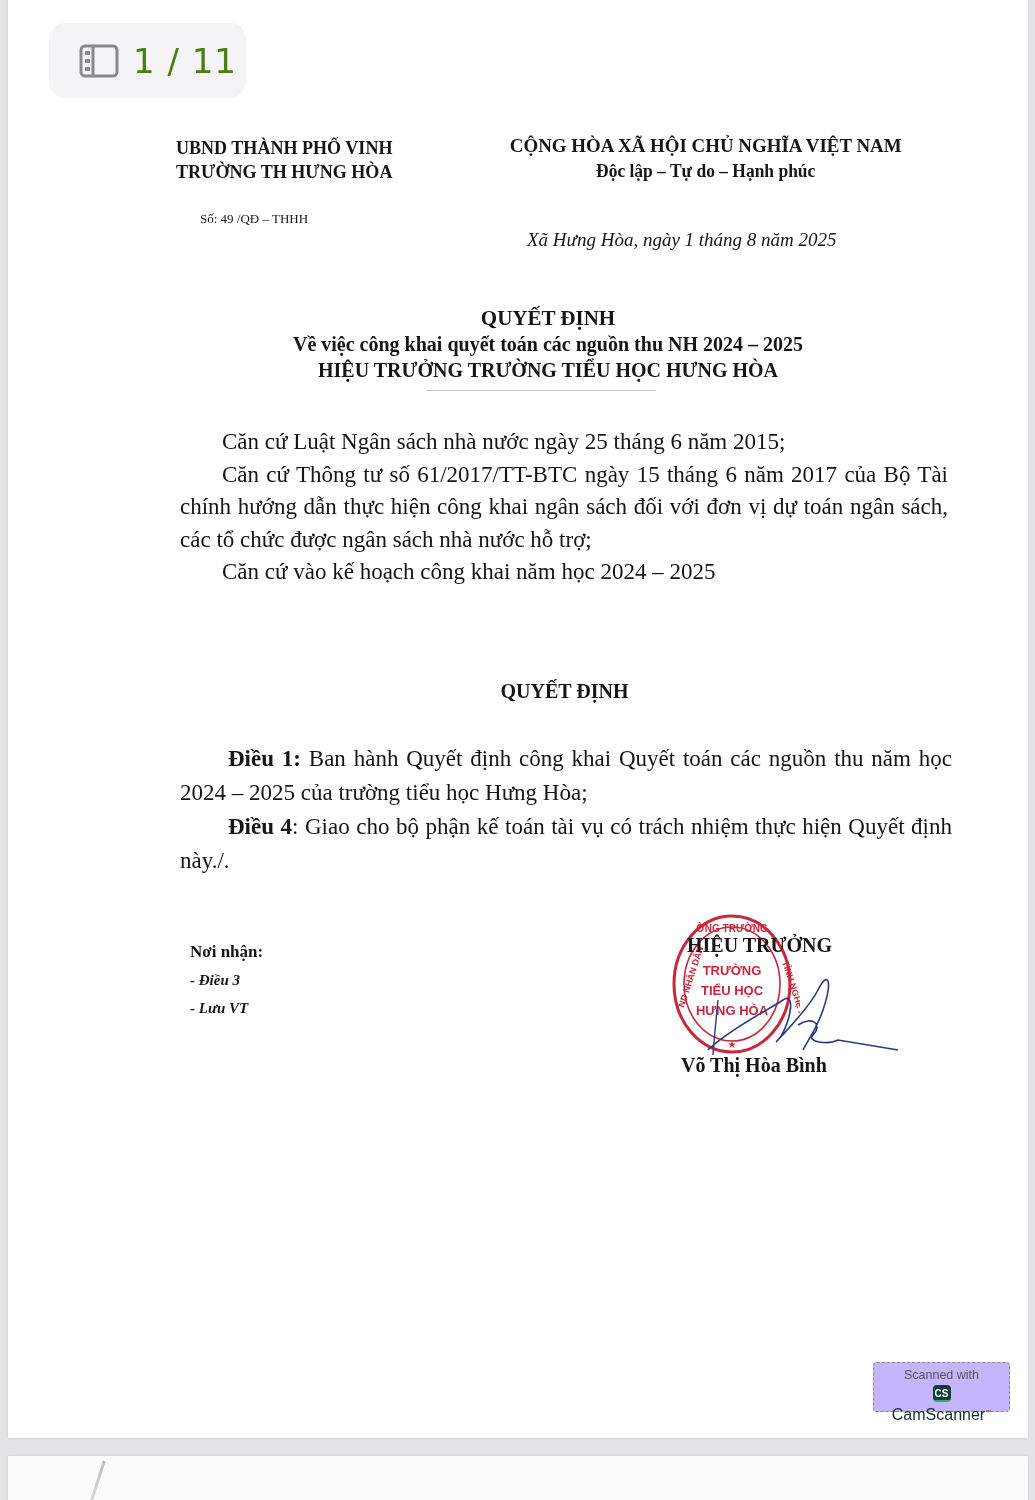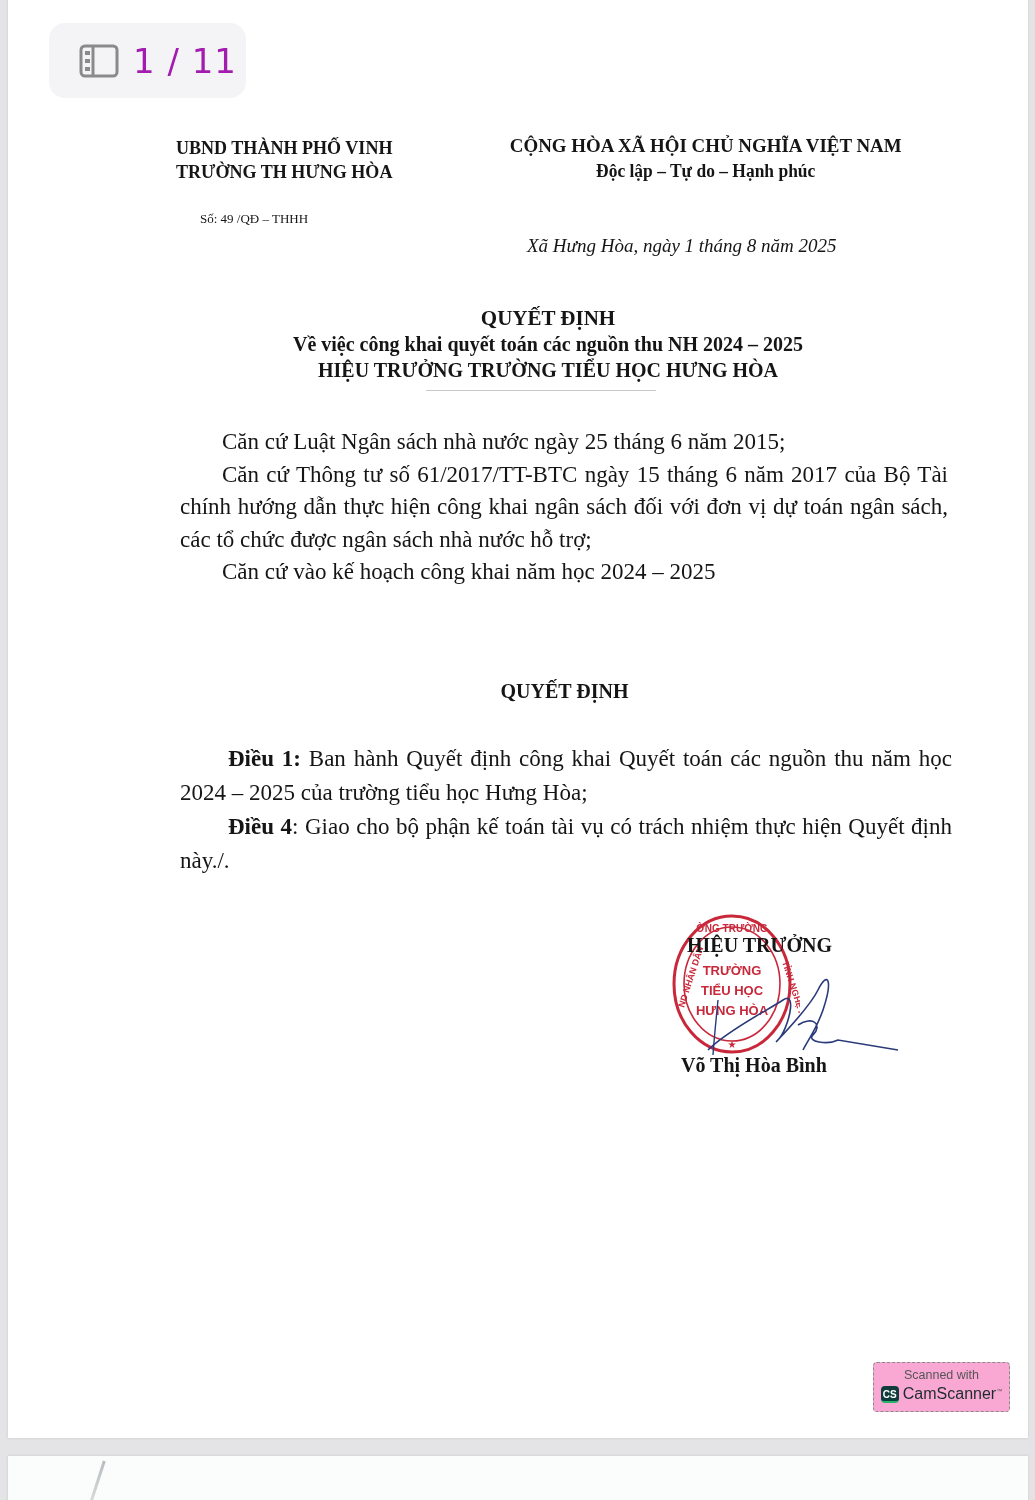--- a/index.html
+++ b/index.html
@@ -49,21 +49,21 @@
       gap: 14px;
       padding-left: 30px;
       box-sizing: border-box;
       z-index: 5;
       cursor: pointer;
     }
     .page-counter svg { display: block; }
     .page-counter .count {
       font-family: "DejaVu Sans", sans-serif;
       font-size: 34px;
-      color: #a21caf;
+      color: #4d7c0f;
       letter-spacing: 1px;
     }
     .doc {
       font-family: "Liberation Serif", serif;
       color: #151515;
       position: absolute;
       left: 0; top: 0; width: 1035px; height: 1440px;
     }
     .abs { position: absolute; white-space: nowrap; }
     .b { font-weight: bold; }
@@ -72,21 +72,21 @@
       font-size: 19px; font-weight: bold; line-height: 24px;
       text-align: center; transform: scaleX(0.95); transform-origin: left;
     }
     .hdr-right {
       left: 494px; top: 142px;
       font-size: 19.5px; font-weight: bold; line-height: 28px;
       text-align: center; width: 420px; transform: scaleX(0.97); transform-origin: left;
     }
     .hdr-right .motto { font-size: 18px; line-height: 22px; }
     .so { left: 192px; top: 221px; font-size: 13px; }
-    .date { left: 519px; top: 245px; font-size: 19px; font-style: italic; }
+    .date { left: 519px; top: 239px; font-size: 19px; font-style: italic; }
     .title-block {
       left: 230px; top: 315px; width: 620px;
       text-align: center; font-weight: bold; font-size: 20px; line-height: 26px;
     }
     .title-block .t1 { font-size: 21px; }
     .title-underline {
       left: 418px; top: 400px; width: 230px; height: 1px; background: #c7c7c7;
     }
     .body {
       left: 172px; top: 436px; width: 768px;
@@ -104,26 +104,26 @@
     .recv .h { font-weight: bold; font-size: 17px; }
     .recv .item { font-style: italic; font-weight: bold; font-size: 15px; line-height: 28px; }
     .sig-title { left: 679px; top: 944px; font-size: 20px; font-weight: bold; }
     .sig-name { left: 673px; top: 1064px; font-size: 20px; font-weight: bold; }
     .stamp { position: absolute; left: 662px; top: 922px; width: 130px; height: 148px; }
     .signature { position: absolute; left: 680px; top: 980px; width: 220px; height: 90px; }
     .cs-badge {
       position: absolute; left: 865px; top: 1372px;
       width: 137px; height: 50px;
       border: 1.5px dashed #8a8a8a; border-radius: 4px;
-      background: #f9a8d4; box-sizing: border-box;
+      background: #c4b5fd; box-sizing: border-box;
       font-family: "Liberation Sans", sans-serif;
       text-align: center;
     }
     .cs-badge .sw { font-size: 12.5px; color: #555; margin-top: 5px; line-height: 14px; }
-    .cs-badge .row { display: flex; align-items: center; justify-content: center; gap: 4px; margin-top: 3px; }
+    .cs-badge .row { display: flex; align-items: center; justify-content: center; gap: 4px; margin-top: 3px; flex-direction: column; }
     .cs-badge .logo {
       width: 18px; height: 17px; background: #0f3b3a; border-radius: 4px;
       color: #fff; font-size: 10px; font-weight: bold; line-height: 17px;
       border-bottom: 2px solid #27b36b; box-sizing: border-box;
     }
     .cs-badge .name { font-size: 16px; color: #1b2b2b; }
     .cs-badge .tm { font-size: 6px; vertical-align: super; color: #555; }
     .edge-shadow {
       position: absolute; right: 0; top: 0; width: 6px; height: 1500px;
       background: #e3e3e5;
@@ -163,20 +163,25 @@
         <p>Căn cứ vào kế hoạch công khai năm học 2024 – 2025</p>
       </div>
 
       <div class="abs qd2">QUYẾT ĐỊNH</div>
 
       <div class="abs articles" style="white-space:normal;">
         <p><span class="b">Điều 1:</span><span> Ban hành Quyết định công khai Quyết toán các nguồn thu năm học 2024 – 2025 của trường tiểu học Hưng Hòa;</span></p>
         <p><span class="b">Điều 4</span><span>: Giao cho bộ phận kế toán tài vụ có trách nhiệm thực hiện Quyết định này./.</span></p>
       </div>
 
+      <div class="abs recv">
+        <div class="h">Nơi nhận:</div>
+        <div class="item">- Điều 3</div>
+        <div class="item">- Lưu VT</div>
+      </div>
 
       <svg class="stamp" viewBox="0 0 130 148">
         <ellipse cx="62" cy="72" rx="58" ry="68" fill="none" stroke="#c8283a" stroke-width="3"></ellipse>
         <ellipse cx="62" cy="72" rx="48" ry="57" fill="none" stroke="#c8283a" stroke-width="1.6"></ellipse>
         <text x="62" y="20" fill="#c8283a" font-size="10" font-family="Liberation Sans, sans-serif" font-weight="bold" text-anchor="middle">ỜNG TRƯỜNG</text>
         <text x="14" y="96" fill="#c8283a" font-size="9" font-family="Liberation Sans, sans-serif" font-weight="bold" transform="rotate(-72 14 96)">ND NHÂN DÂN</text>
         <text x="112" y="50" fill="#c8283a" font-size="9" font-family="Liberation Sans, sans-serif" font-weight="bold" transform="rotate(72 112 50)">TỈNH NGHỆ AN</text>
         <text x="62" y="63" fill="#c8283a" font-size="13" font-family="Liberation Sans, sans-serif" font-weight="bold" text-anchor="middle">TRƯỜNG</text>
         <text x="62" y="83" fill="#c8283a" font-size="13" font-family="Liberation Sans, sans-serif" font-weight="bold" text-anchor="middle">TIỂU HỌC</text>
         <text x="62" y="103" fill="#c8283a" font-size="13" font-family="Liberation Sans, sans-serif" font-weight="bold" text-anchor="middle">HƯNG HÒA</text>

